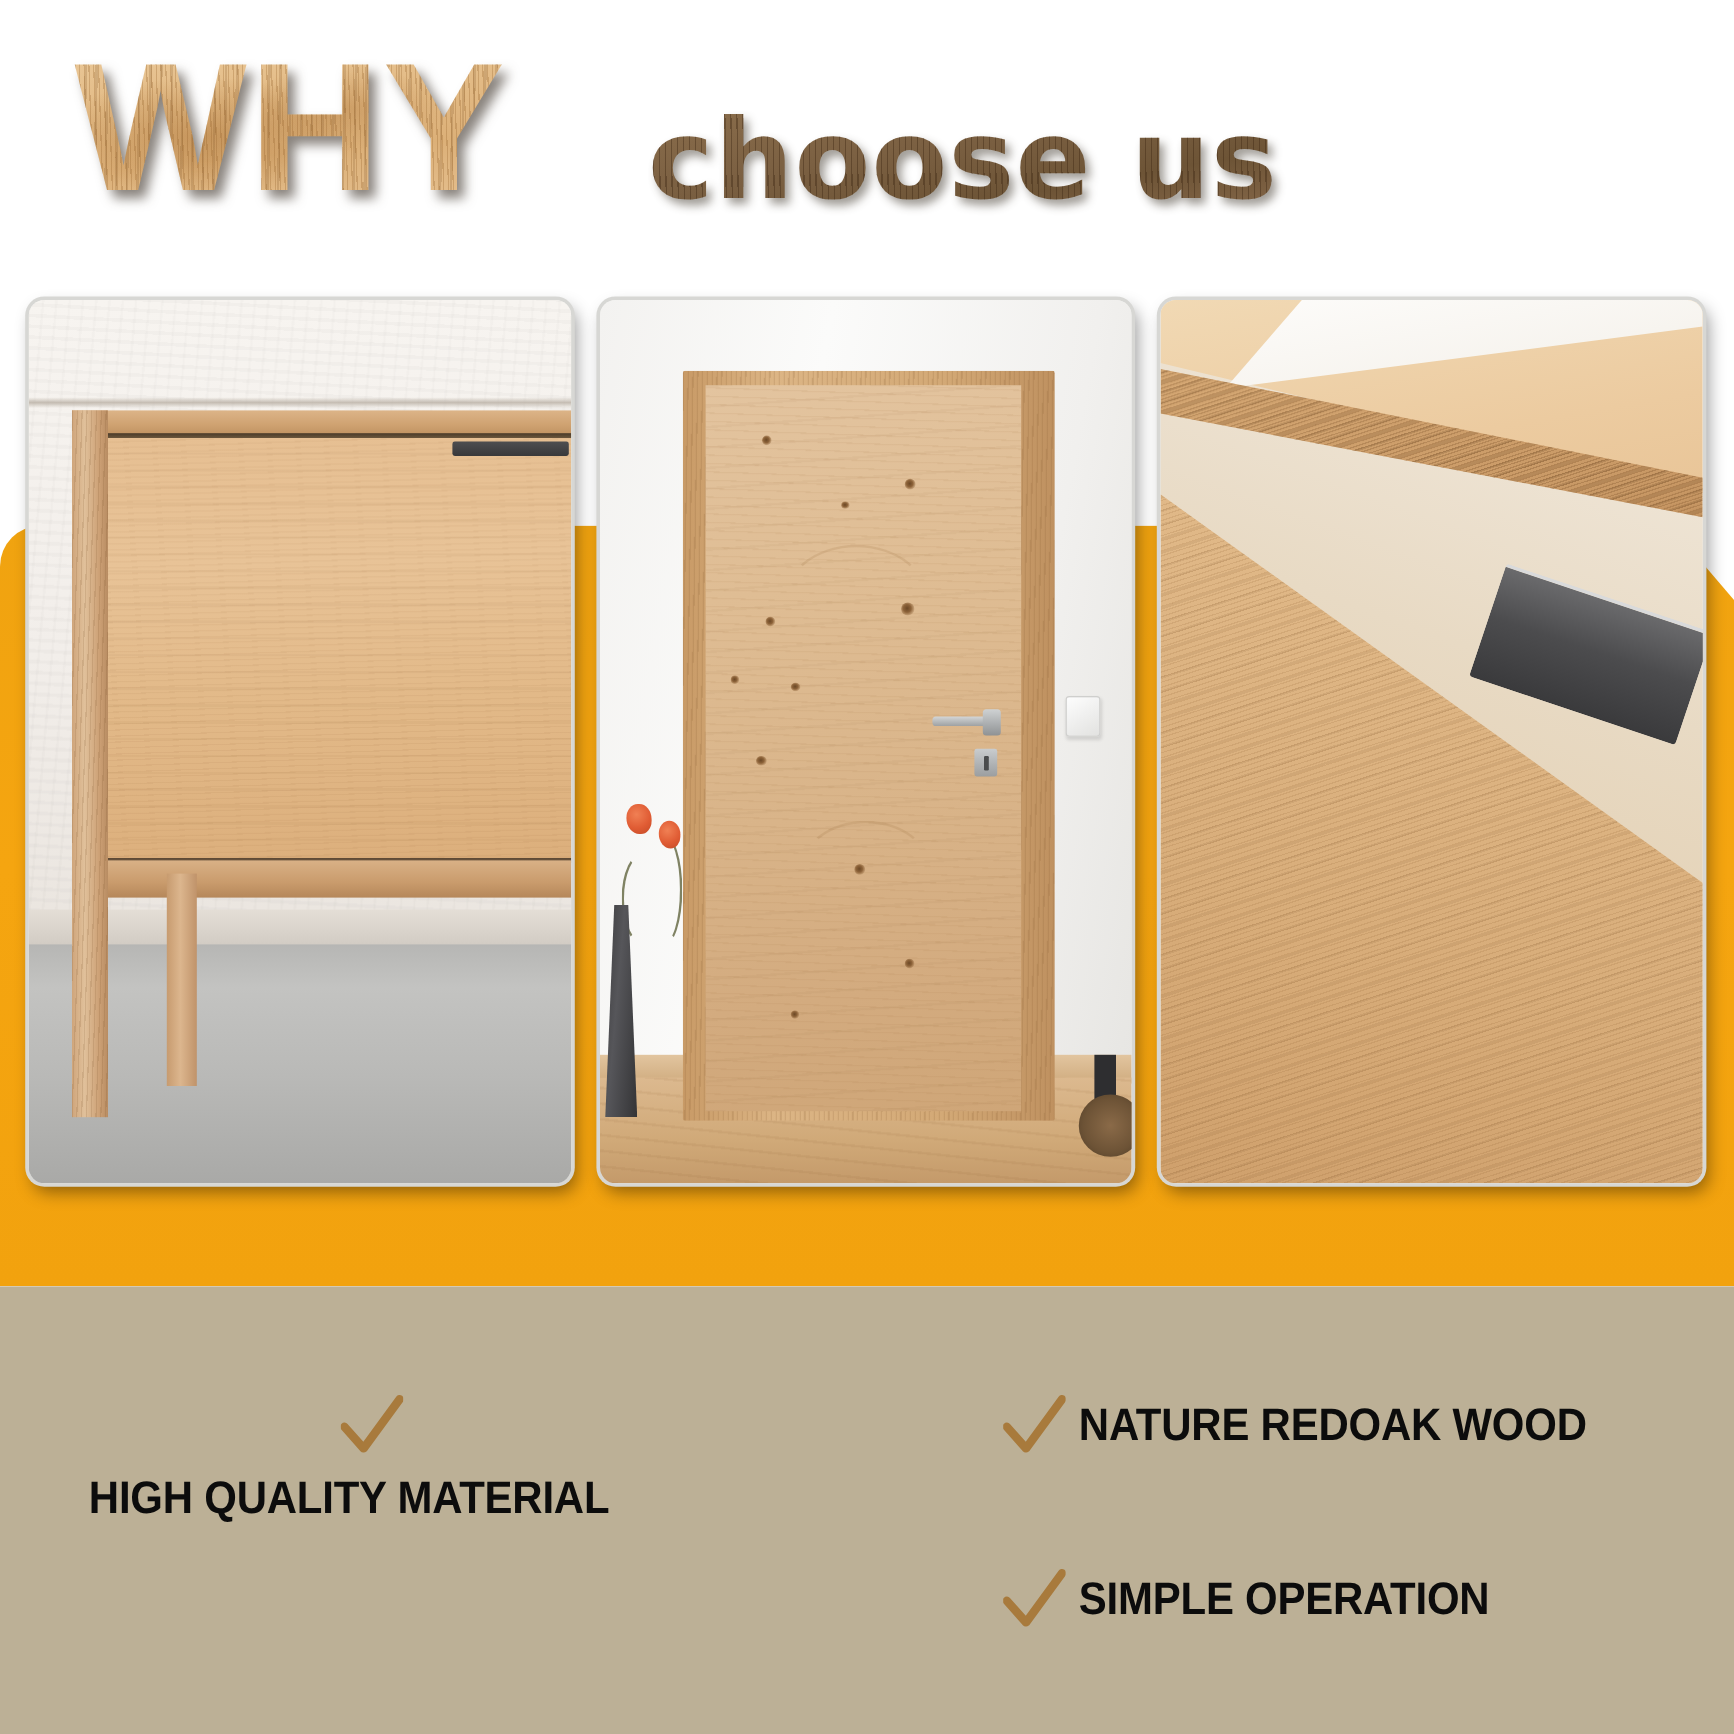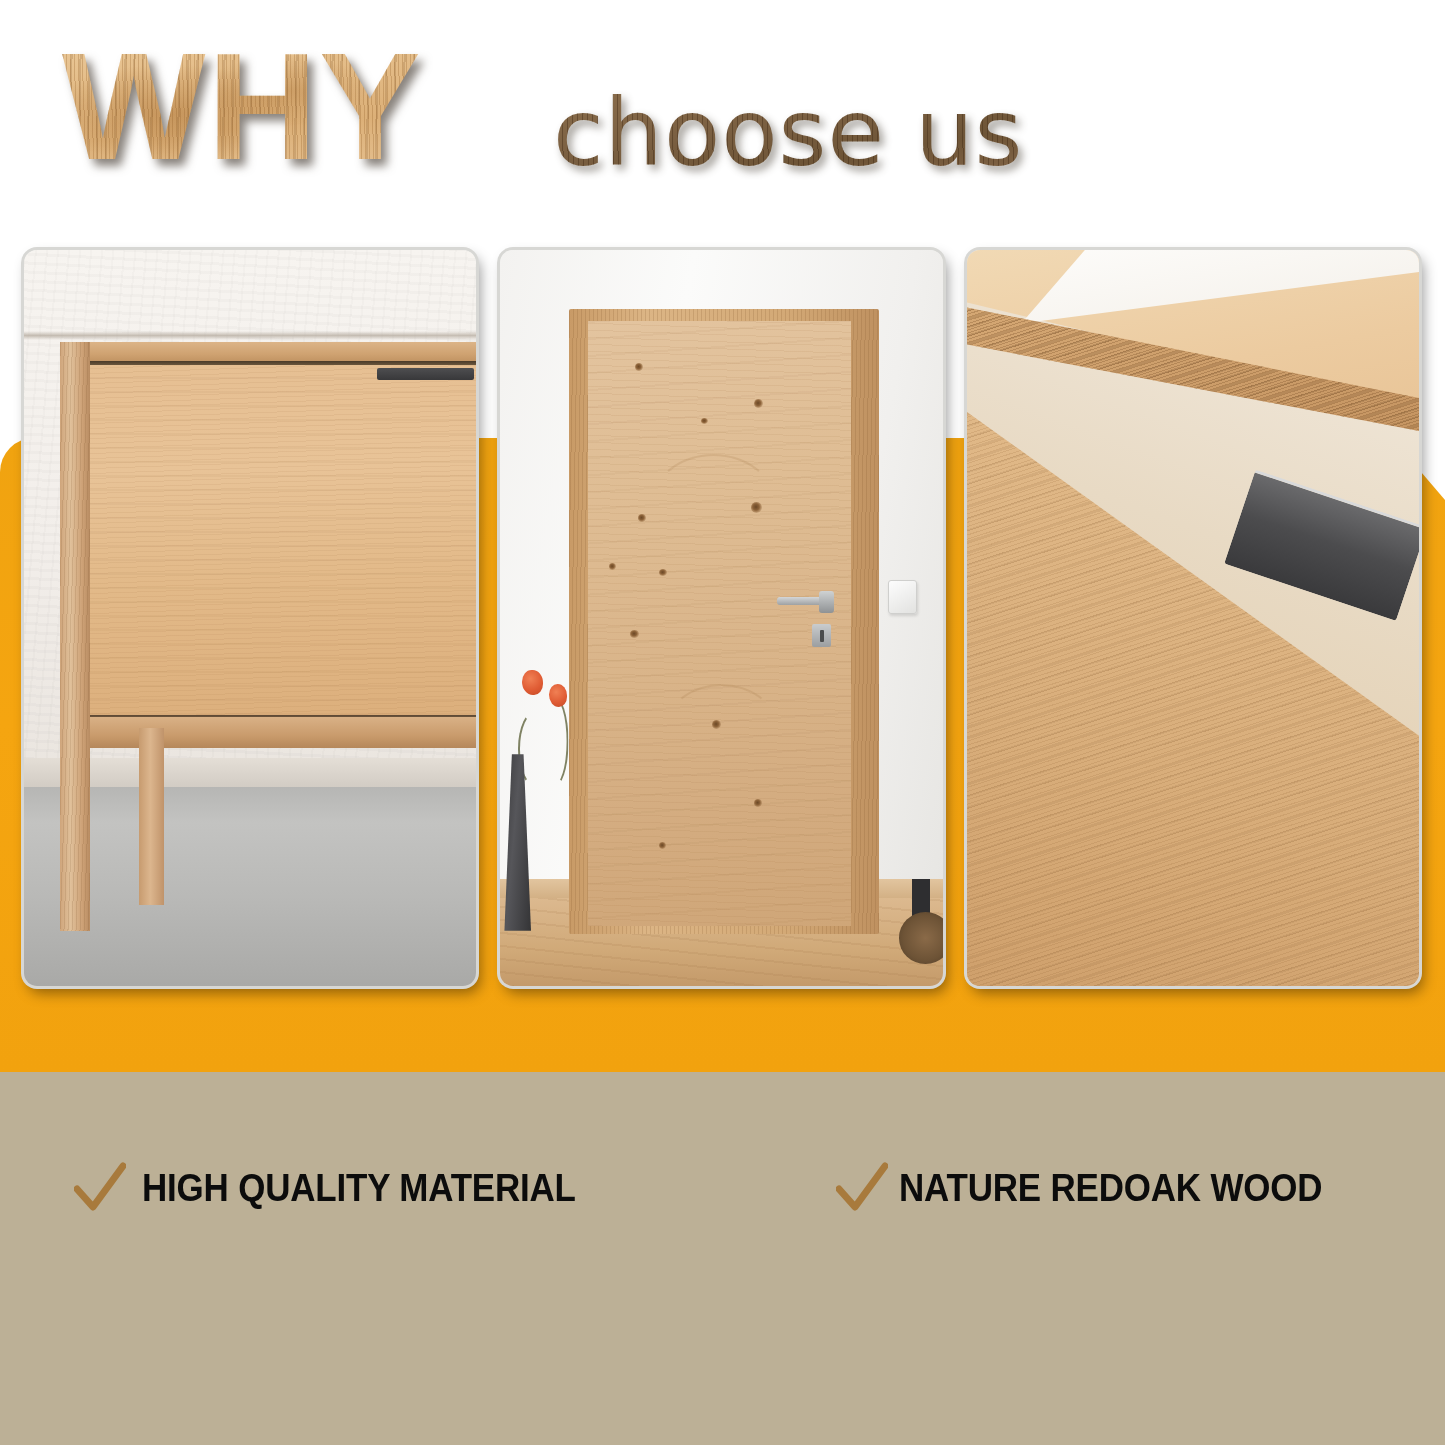--- a/index.html
+++ b/index.html
@@ -51,24 +51,24 @@
     -webkit-background-clip: text;
     background-clip: text;
     color: transparent;
     -webkit-text-fill-color: transparent;
     filter: drop-shadow(6px 7px 5px rgba(40,30,18,0.55));
     white-space: nowrap;
     user-select: none;
   }
   .title-choose {
     position: absolute;
-    left: 553px;
+    left: 540px;
     top: 88px;
     font-size: 92px;
-    font-weight: normal;
+    font-weight: bold;
     letter-spacing: 1px;
     line-height: 1;
     font-family: "DejaVu Sans", sans-serif;
     background-image:
       repeating-linear-gradient(89deg,
         rgba(60,38,18,0.40) 0px, rgba(60,38,18,0.40) 1px,
         rgba(255,255,255,0) 1px, rgba(255,255,255,0) 5px),
       linear-gradient(170deg, #8b6e4c 0%, #7b6042 40%, #6d5436 70%, #86684a 100%);
     -webkit-background-clip: text;
     background-clip: text;
@@ -337,21 +337,21 @@
     left: 0; top: 1072px;
     width: 1445px; height: 373px;
   }
   .feature {
     position: absolute;
     display: flex;
     align-items: center;
     gap: 16px;
     white-space: nowrap;
   }
-  .feature.c0 { left: 74px; }
+  .feature.c0 { left: 74px; flex-direction: column; }
   .feature.c1 { left: 836px; gap: 11px; }
   .feature.r0 { top: 90px; }
   .feature.r1 { top: 235px; }
   .check-icon {
     width: 52px; height: 52px;
     flex: 0 0 52px;
     display: block;
   }
   .feature-label {
     font-family: "Liberation Sans", sans-serif;
@@ -453,16 +453,22 @@
     </div>
 
     <div class="feature c1 r0">
       <svg class="check-icon" viewBox="0 0 52 52">
         <path d="M3 27 L19 45 L49 4" fill="none" stroke="#a87a3c" stroke-width="7" stroke-linecap="round" stroke-linejoin="round"></path>
       </svg>
       <span class="feature-label">NATURE REDOAK WOOD</span>
     </div>
 
 
+    <div class="feature c1 r1">
+      <svg class="check-icon" viewBox="0 0 52 52">
+        <path d="M3 27 L19 45 L49 4" fill="none" stroke="#a87a3c" stroke-width="7" stroke-linecap="round" stroke-linejoin="round"></path>
+      </svg>
+      <span class="feature-label">SIMPLE OPERATION</span>
+    </div>
 
   </div>
 
 </div>
 
 </body></html>

